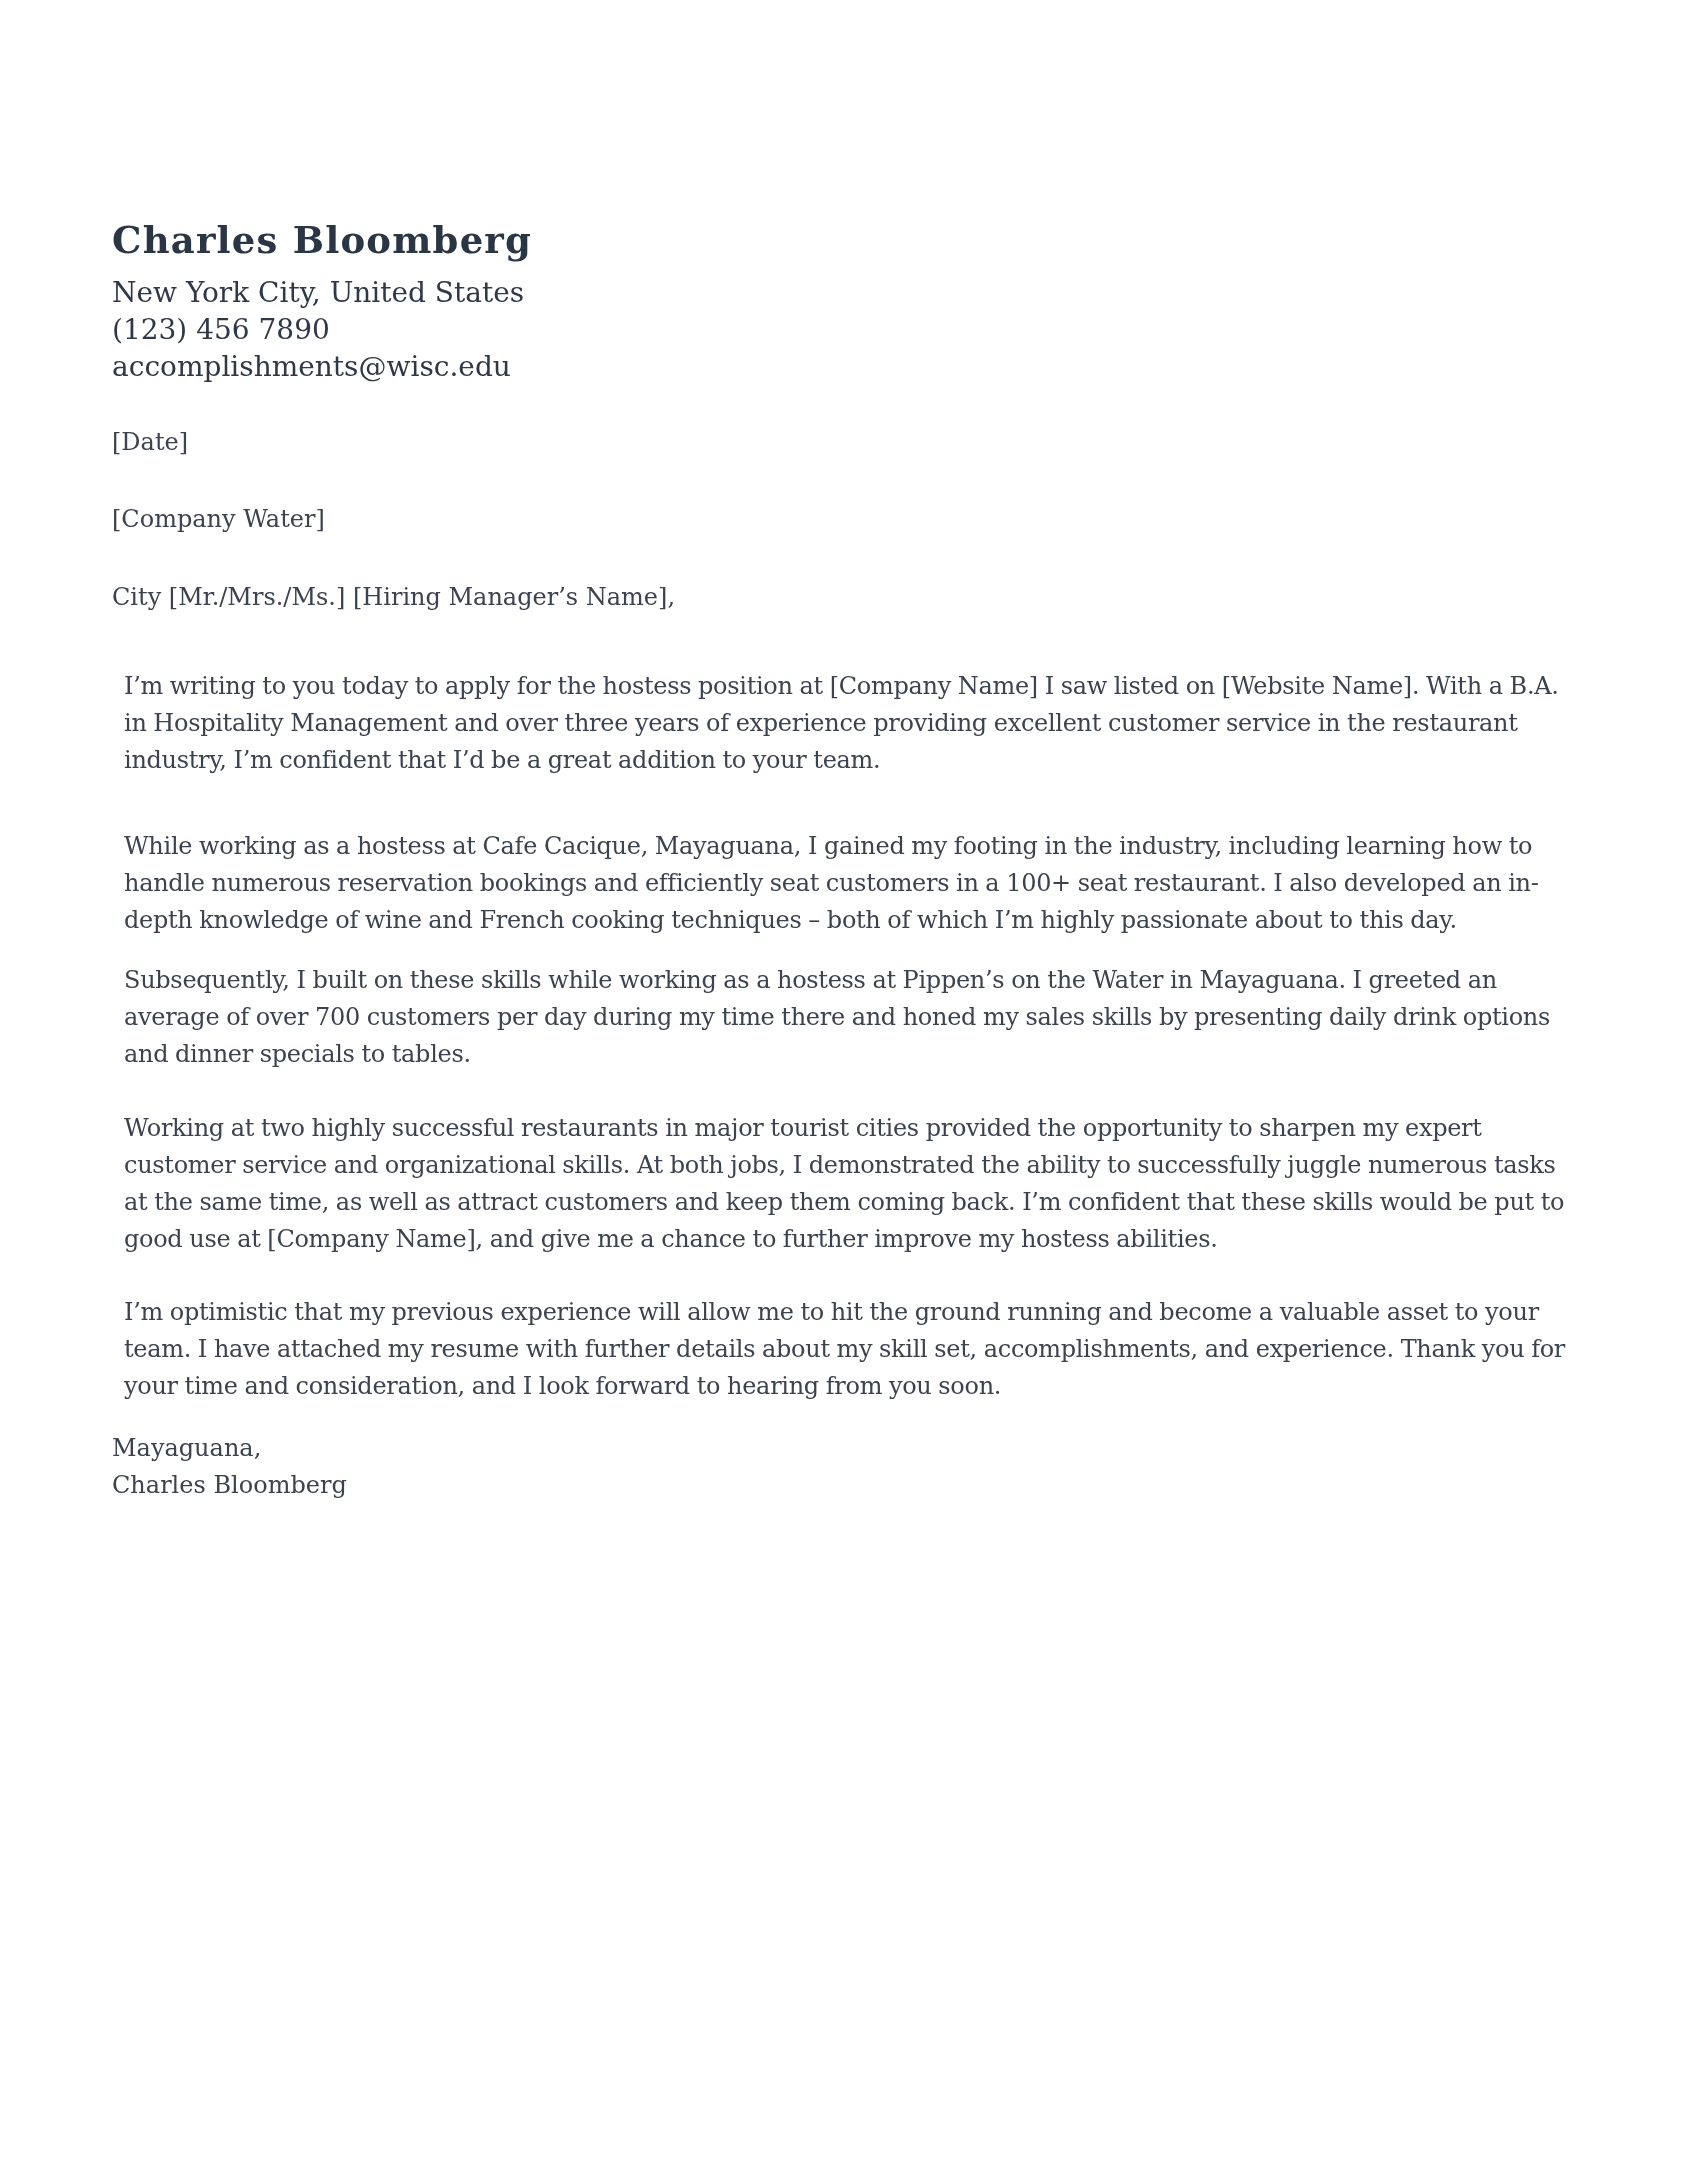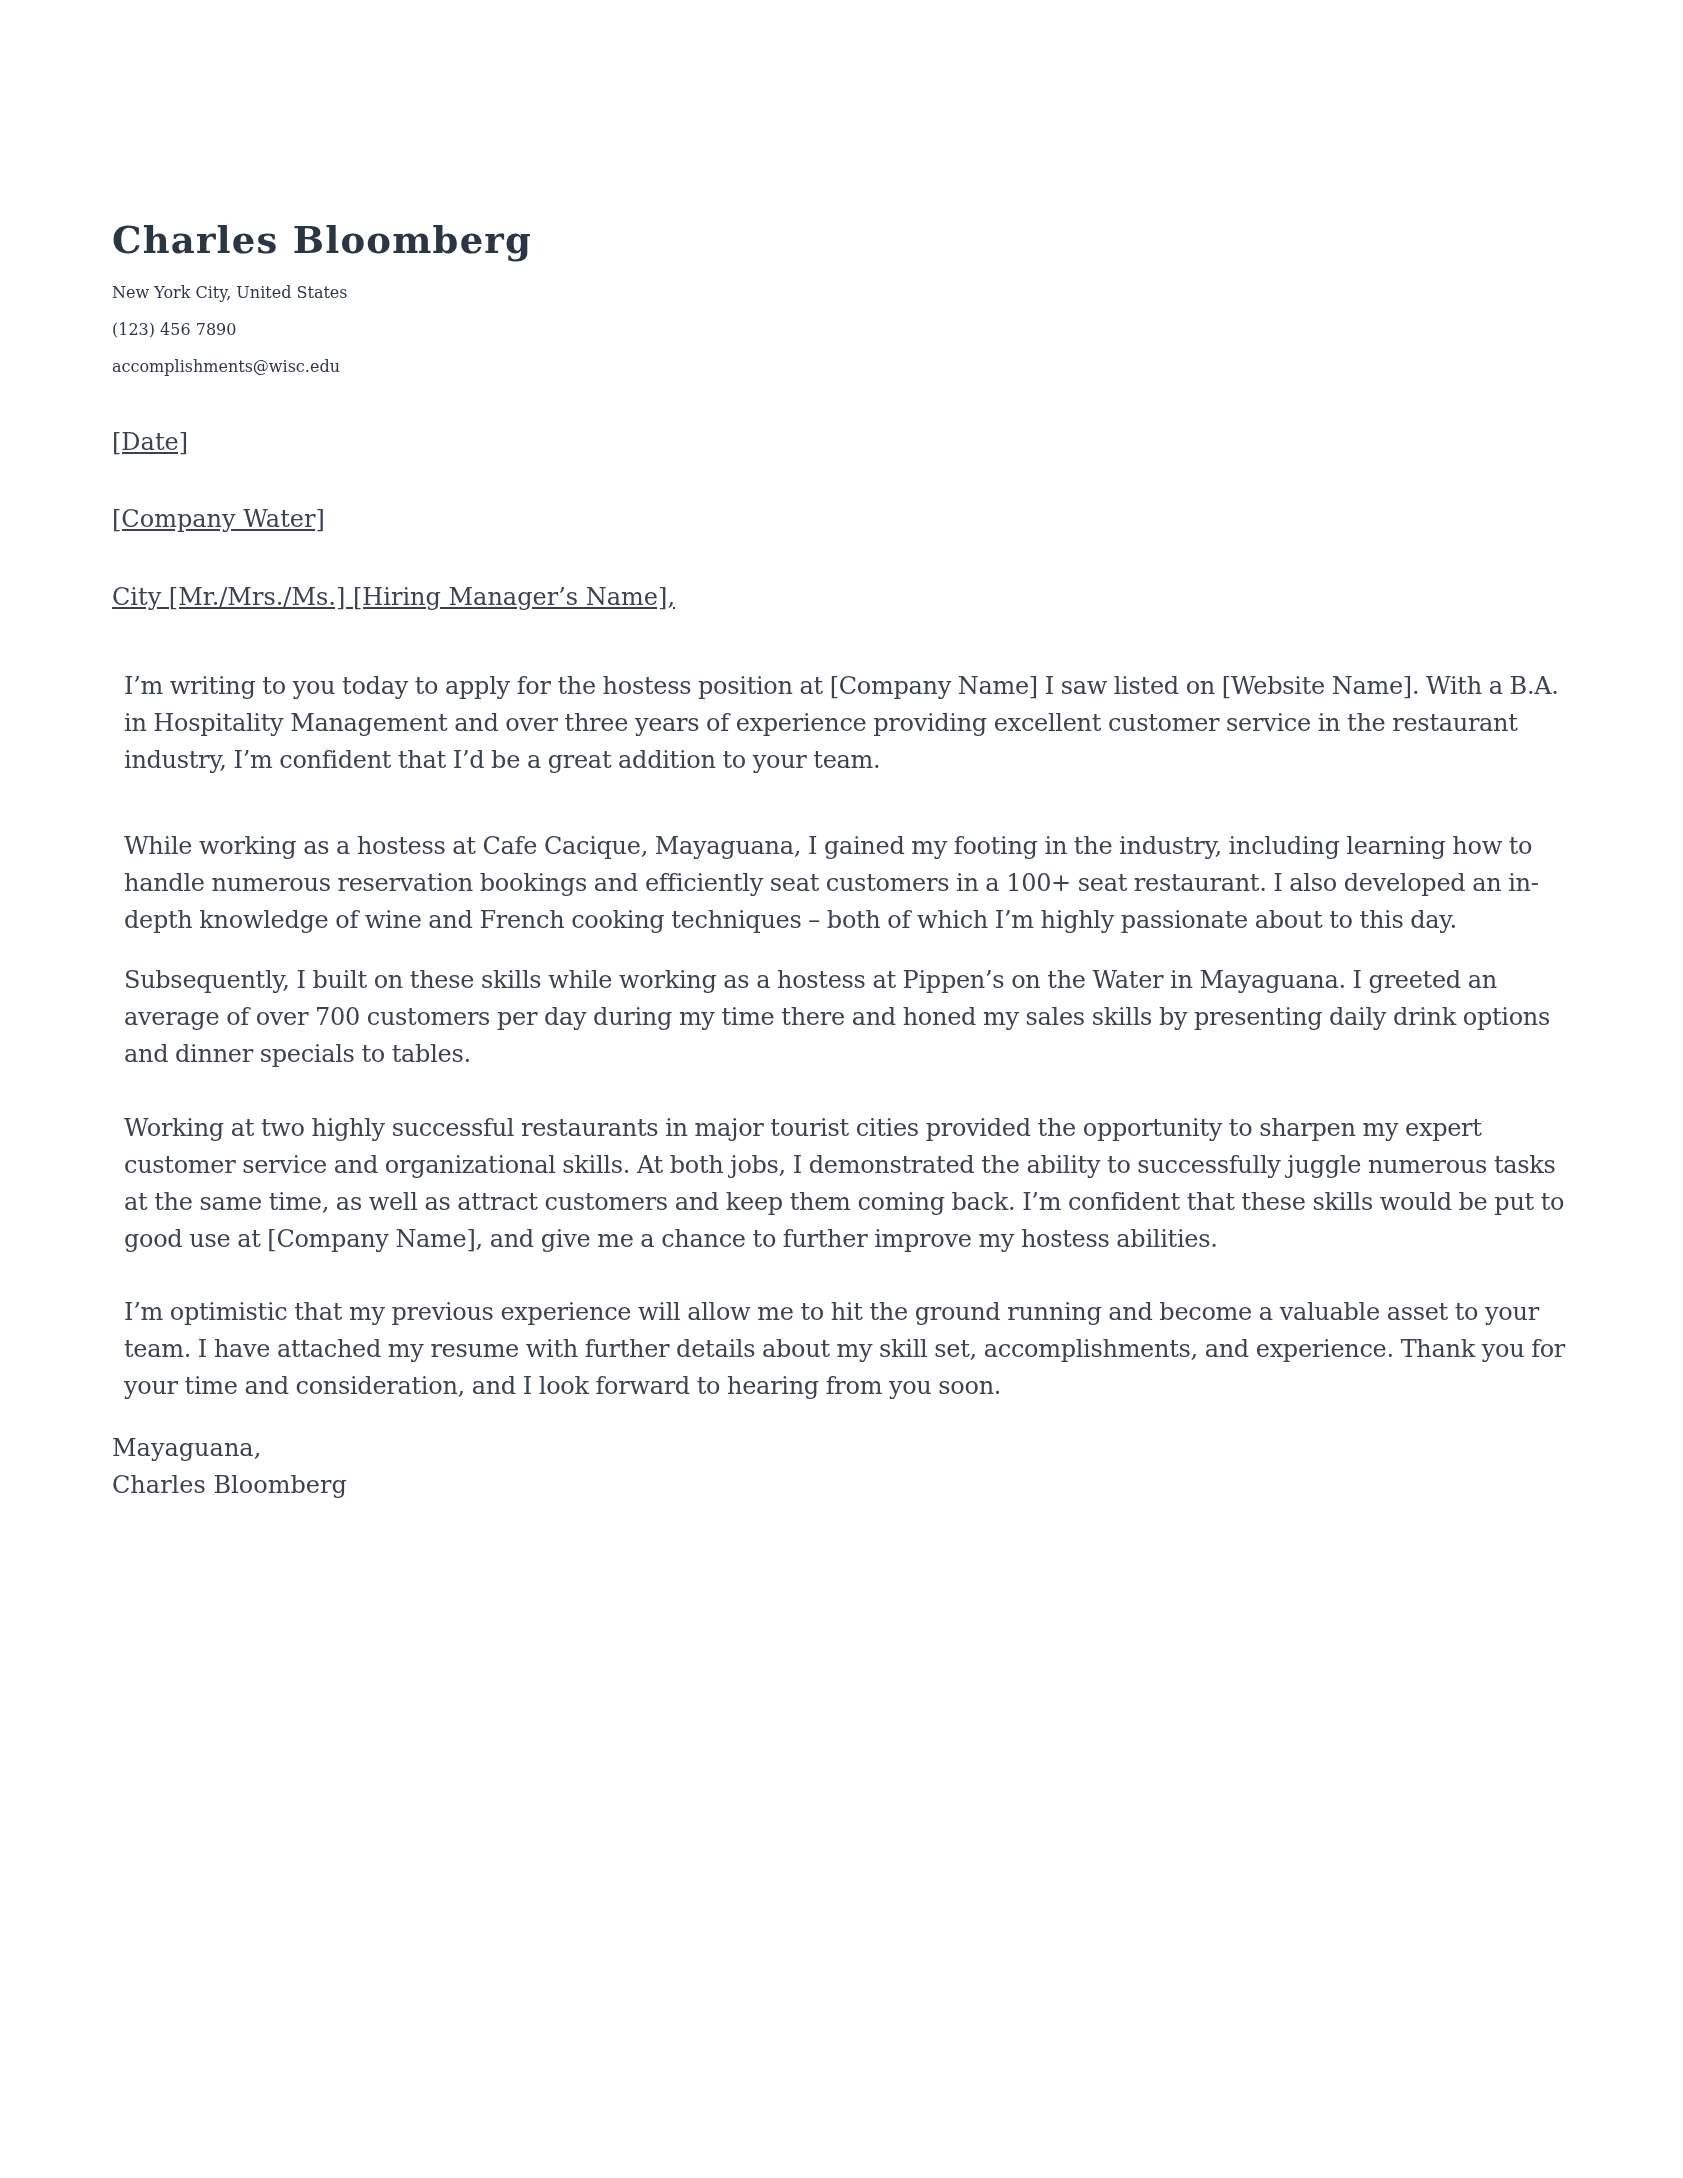--- a/index.html
+++ b/index.html
@@ -30,34 +30,33 @@
       font-weight: bold;
       letter-spacing: 1.2px;
       color: #2b3645;
       white-space: nowrap;
       line-height: 1.2;
     }
     .contact {
       position: absolute;
       top: 274px;
       left: 0;
-      font-size: 16px;
+      font-size: 28px;
       line-height: 37px;
       color: #2f3847;
       white-space: nowrap;
     }
     .contact div { display: block; }
     .line-block {
       position: absolute;
       left: 0;
       font-size: 24px;
       line-height: 37px;
       white-space: nowrap;
       color: #3b4250;
-      text-decoration: underline;
     }
     .para {
       position: absolute;
       left: 0;
       width: 1460px;
       font-size: 24px;
       line-height: 37px;
       color: #3b4250;
       margin: 12px;
       letter-spacing: -0.3px;

